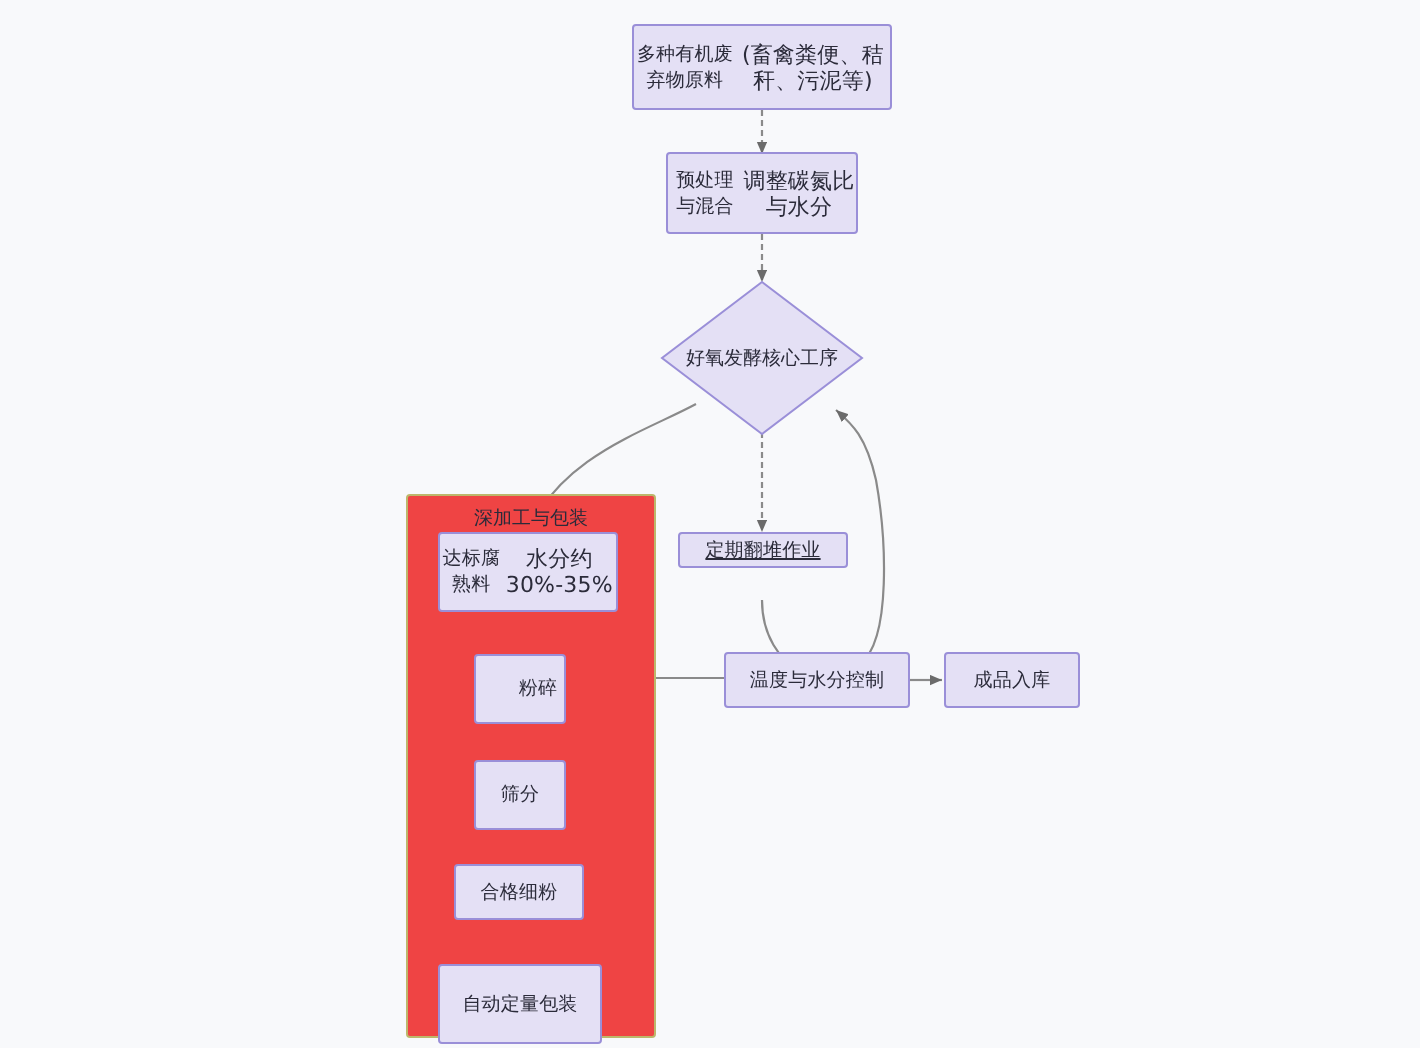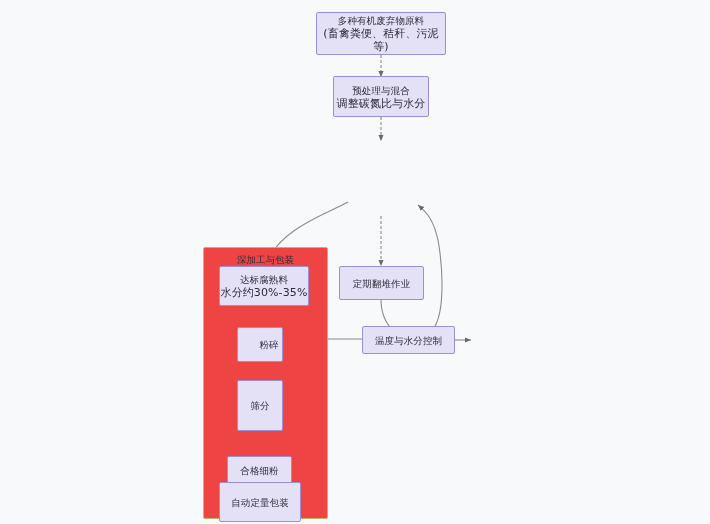--- a/index.html
+++ b/index.html
@@ -54,21 +54,21 @@
     color: #2b2b3a;
     line-height: 12px;
   }
   .node {
     position: absolute;
     background: #e4e0f5;
     border: 1px solid #9a8fd8;
     border-radius: 2px;
     box-sizing: border-box;
     display: flex;
-    flex-direction: column;
+    flex-direction: row;
     align-items: center;
     justify-content: center;
     font-size: 9.5px;
     color: #2b2b3a;
     line-height: 13px;
     text-align: center;
     letter-spacing: 0.1px;
   }
   .node .line2 {
     font-size: 11px;
@@ -142,44 +142,53 @@
   <div class="node" style="left:316px; top:12px; width:130px; height:43px;">
     <span>多种有机废弃物原料</span>
     <span class="line2">(畜禽粪便、秸秆、污泥等)</span>
   </div>
 
   <div class="node" style="left:333px; top:76px; width:96px; height:41px;">
     <span>预处理与混合</span>
     <span class="line2">调整碳氮比与水分</span>
   </div>
 
+  <div class="diamond-wrap" style="left:330px; top:140px; width:102px; height:78px;">
+    <svg class="diamond-shape" viewBox="0 0 102 78" preserveAspectRatio="none">
+      <polygon points="51,1 101,39 51,77 1,39" fill="#e4e0f5" stroke="#9a8fd8" stroke-width="1"></polygon>
+    </svg>
+    <div class="diamond-label">好氧发酵核心工序</div>
+  </div>
 
-  <div class="node" style="left:339px; top:266px; width:85px; height:34px;">
+  <div class="node" style="left:339px; top:266px; width:85px; height:18px;text-decoration:underline;">
     <span>定期翻堆作业</span>
   </div>
 
   <div class="node" style="left:362px; top:326px; width:93px; height:28px;">
     <span>温度与水分控制</span>
   </div>
 
+  <div class="node" style="left:472px; top:326px; width:68px; height:28px;">
+    <span>成品入库</span>
+  </div>
 
   <div class="node" style="left:219px; top:266px; width:90px; height:40px;">
     <span>达标腐熟料</span>
     <span class="line2">水分约30%-35%</span>
   </div>
 
   <div class="node" style="left:237px; top:327px; width:46px; height:35px;padding-left:18px;">
     <span>粉碎</span>
   </div>
 
-  <div class="node" style="left:237px; top:380px; width:46px; height:51px;">
+  <div class="node" style="left:237px; top:380px; width:46px; height:35px;">
     <span>筛分</span>
   </div>
 
-  <div class="node" style="left:227px; top:432px; width:65px; height:28px;margin-top:24px;">
+  <div class="node" style="left:227px; top:432px; width:65px; height:28px;">
     <span>合格细粉</span>
   </div>
 
   <div class="node" style="left:219px; top:482px; width:82px; height:40px;">
     <span>自动定量包装</span>
   </div>
 
 </div>
 
 </body></html>

